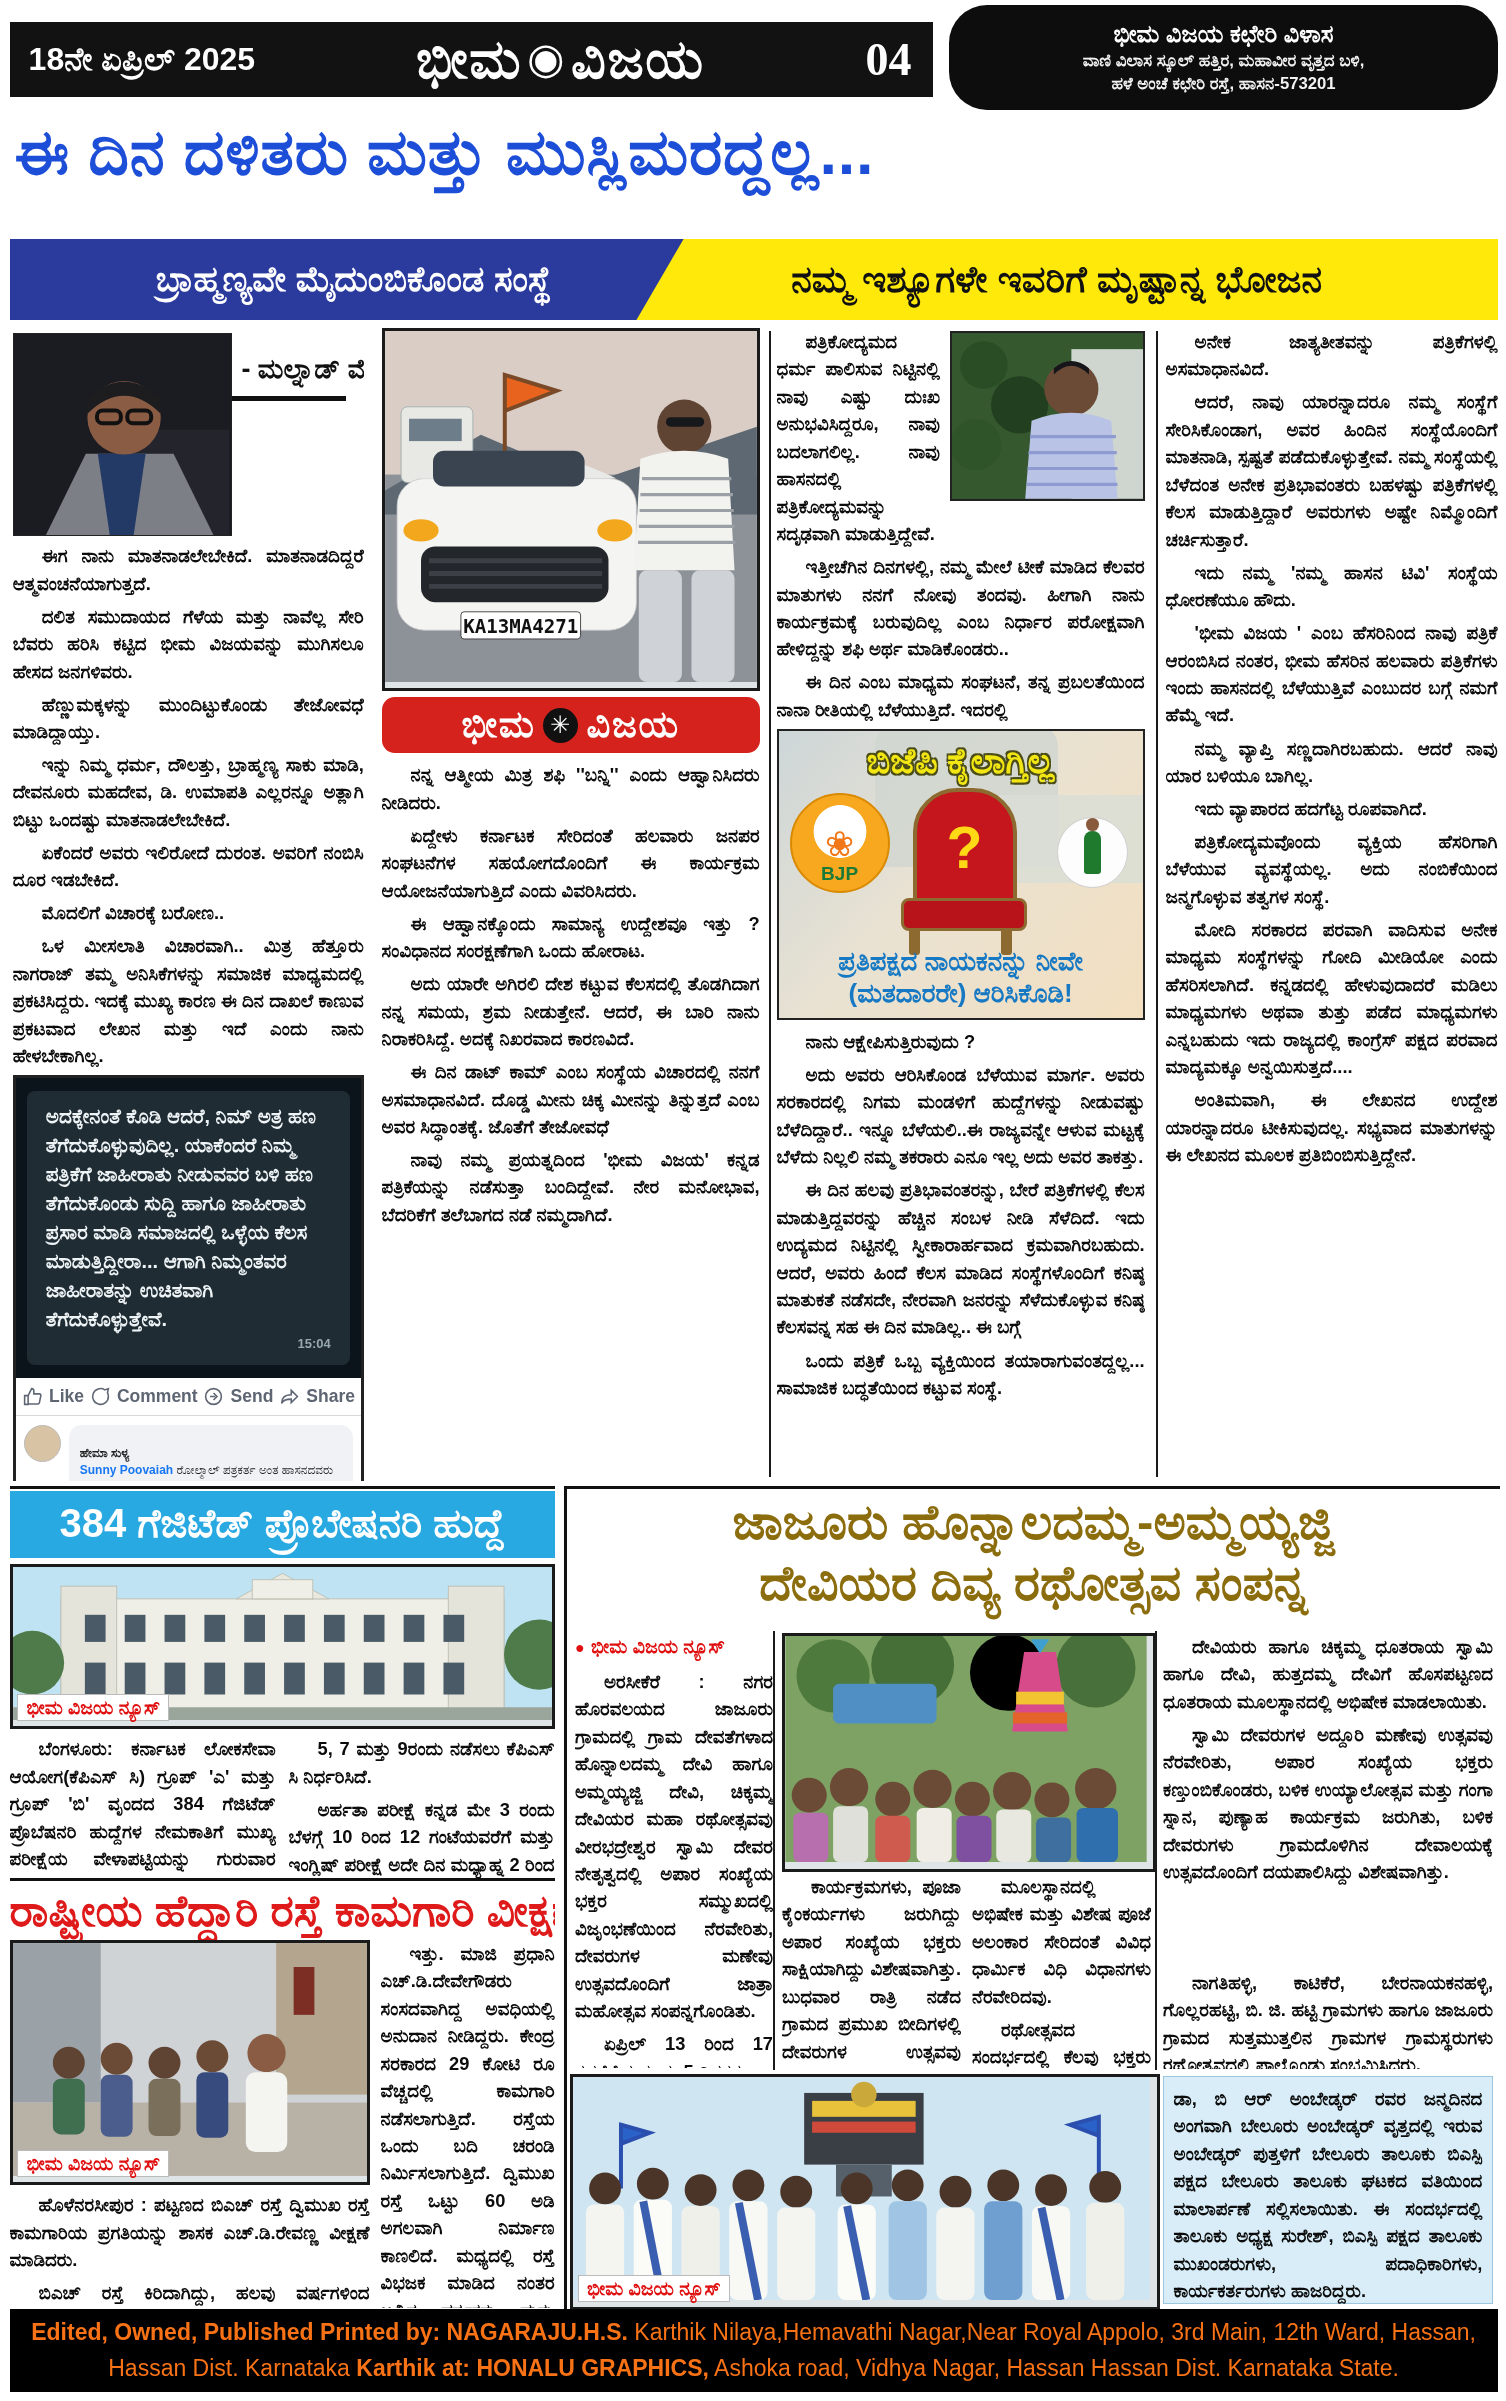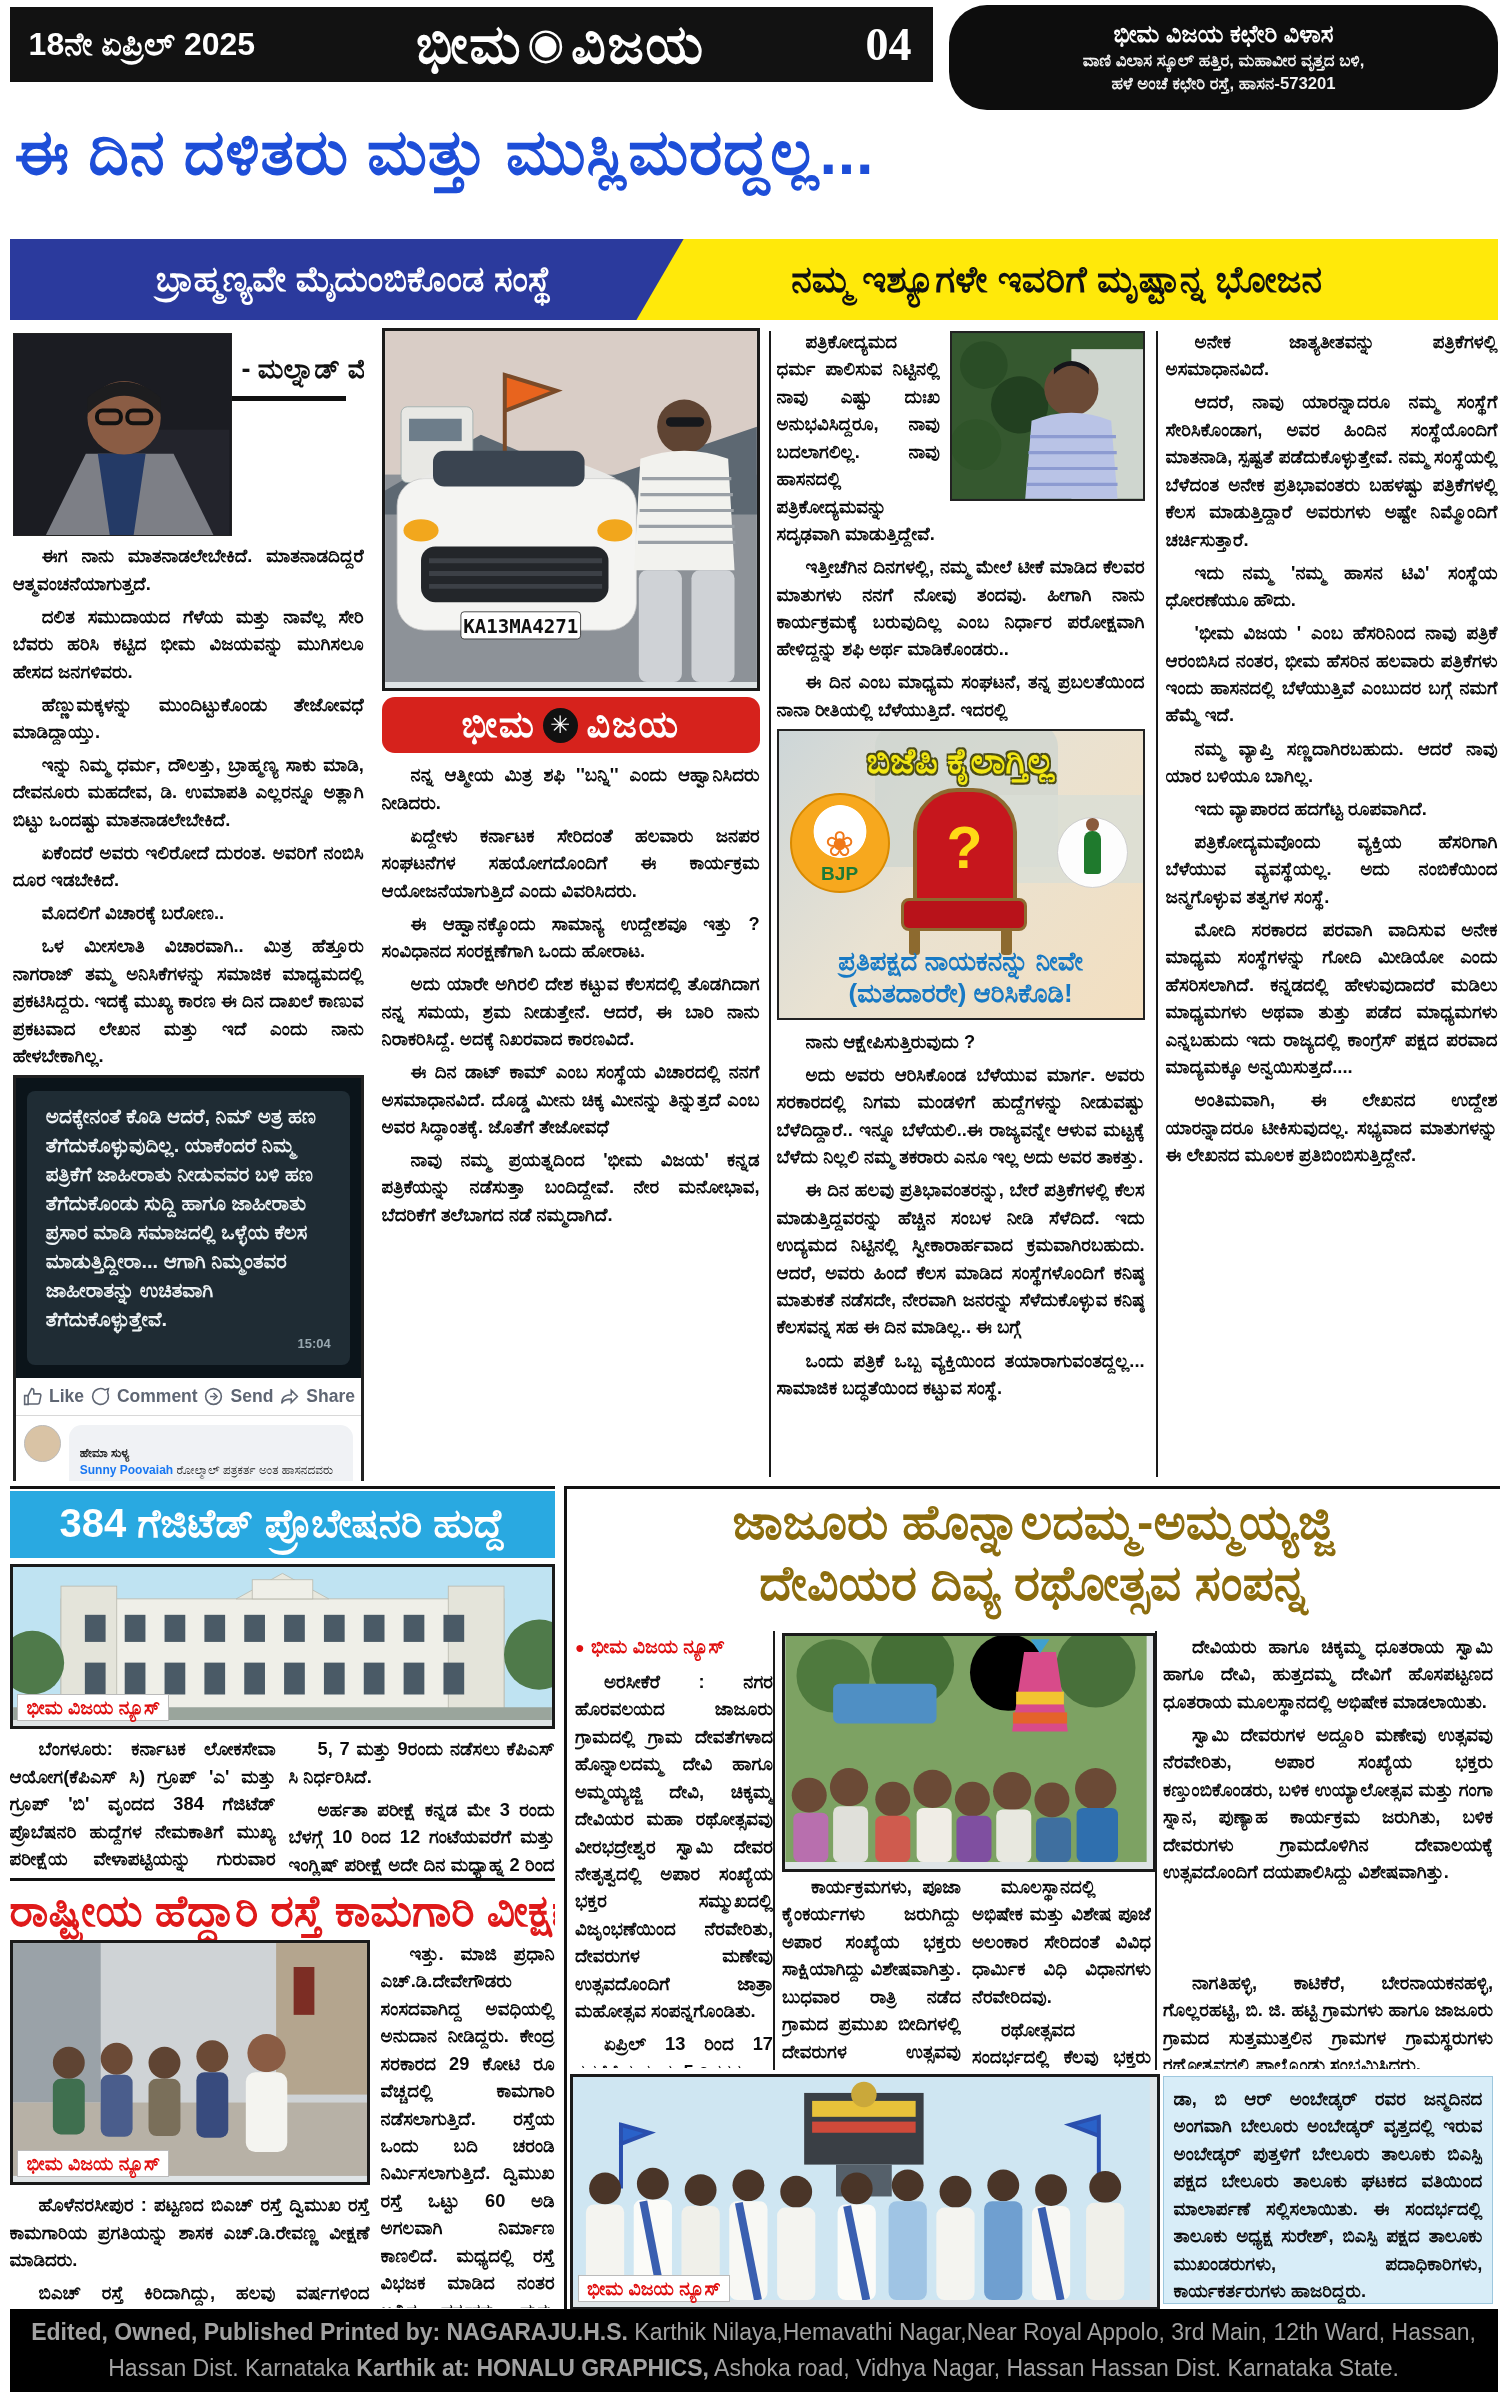--- a/index.html
+++ b/index.html
@@ -1,19 +1,19 @@
 <!DOCTYPE html>
 <html style="font-size:12.8px"><head>
 <meta charset="utf-8">
 <style>
   html,body{margin:0;padding:0;background:#e8e8e8;}
   #page{position:relative;width:1507px;height:2401px;background:#ffffff;margin:0 auto;
         font-family:"Liberation Sans","DejaVu Sans",sans-serif;overflow:hidden;}
   
-  #header-bar{position:absolute;left:9.6px;top:7px;width:923px;height:75px;background:#121212;
+  #header-bar{position:absolute;left:9.6px;top:22px;width:923px;height:75px;background:#121212;
     display:flex;align-items:center;color:#fff;}
   .hdr-date{font-size:32px;font-weight:bold;padding-left:19px;white-space:nowrap;}
   .hdr-mast{flex:1;text-align:center;font-size:54px;font-weight:bold;letter-spacing:1.6px;white-space:nowrap;}
   .chakra{display:inline-block;color:#fff;font-size:43px;vertical-align:4.8px;margin:0 4.8px;}
   .hdr-num{font-size:46px;font-weight:bold;padding-right:21px;font-family:"Liberation Serif",serif;}
   #office-box{position:absolute;left:949px;top:4.8px;width:549px;height:105px;background:#0d0d0d;border-radius:38px;
     color:#fff;text-align:center;display:flex;flex-direction:column;justify-content:center;gap:3.2px;}
   .office-title{font-size:24px;font-weight:bold;}
   .office-line{font-size:16.7px;font-weight:bold;color:#f2f2f2;}
   
@@ -106,21 +106,21 @@
   .jj-colB{position:absolute;left:215px;top:384px;width:179px;height:195px;overflow:hidden;}
   .jj-colC{position:absolute;left:405px;top:384px;width:179px;height:195px;overflow:hidden;}
   .jj-colD{position:absolute;left:596px;top:144px;width:330px;height:335px;overflow:hidden;}
   .jj-colD2{position:absolute;left:596px;top:480px;width:330px;height:100px;overflow:hidden;}
   .jj-group-photo{position:absolute;left:3.2px;top:585px;width:584px;height:230px;}
   .jj-bluebox{position:absolute;left:596px;top:587px;width:330px;height:228px;background:#d8edf8;
     border:1.6px solid #9dc7de;padding:8px 9.6px;box-sizing:border-box;font-size:18.3px;line-height:1.5;
     font-weight:700;text-align:justify;color:#0c0c0c;}
   .jj-vline{position:absolute;top:142px;width:2.4px;height:439px;background:#1a1a1a;}
   
-  #footer{position:absolute;left:9.6px;top:2309px;width:1488px;height:83px;background:#000;color:#a3a3a3;
+  #footer{position:absolute;left:9.6px;top:2309px;width:1488px;height:83px;background:#000;color:#f97316;
     display:flex;flex-direction:column;justify-content:center;text-align:center;font-size:23px;line-height:1.55;}
   #footer b{font-weight:900;}
   svg text{font-family:"DejaVu Sans Mono",monospace;}
 </style>
 </head>
 <body>
 
 <div id="page">
 
   <div id="header-bar">

